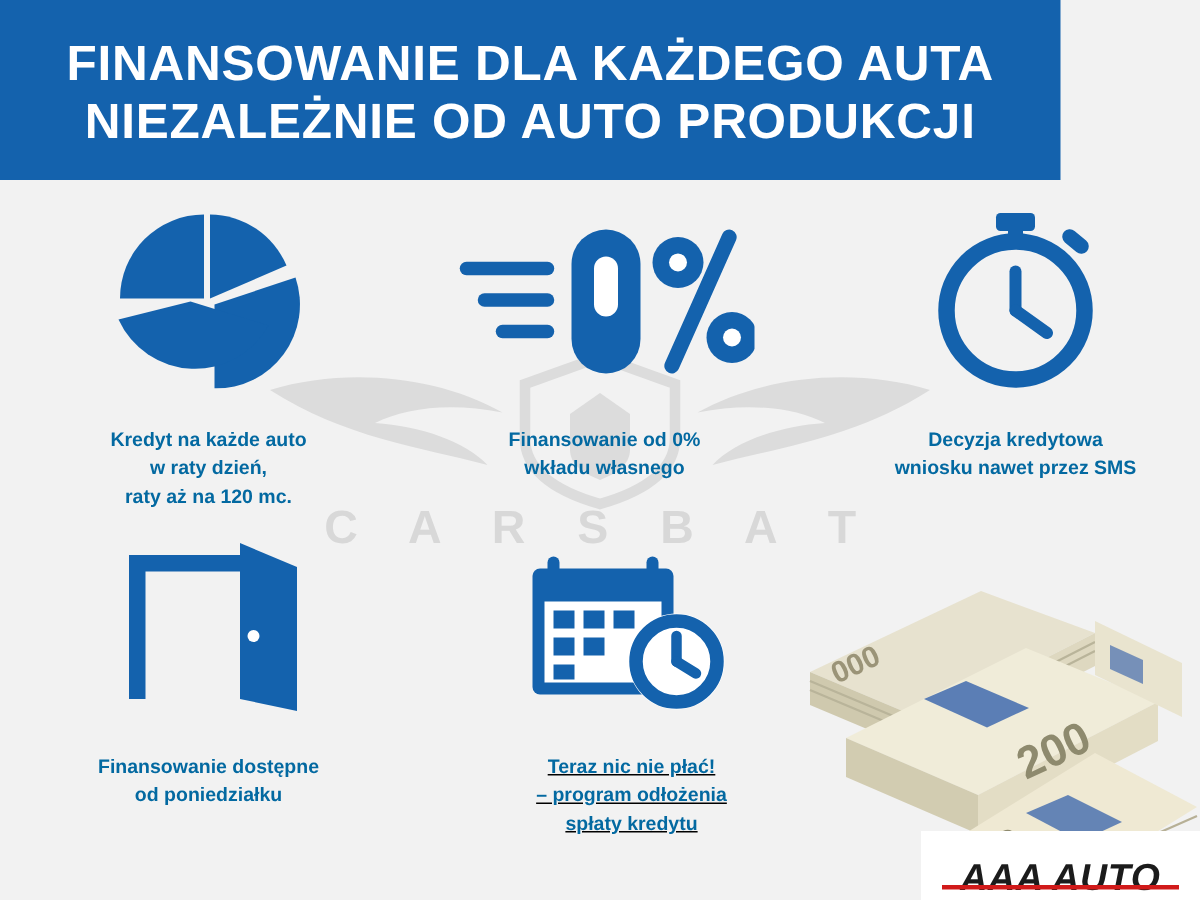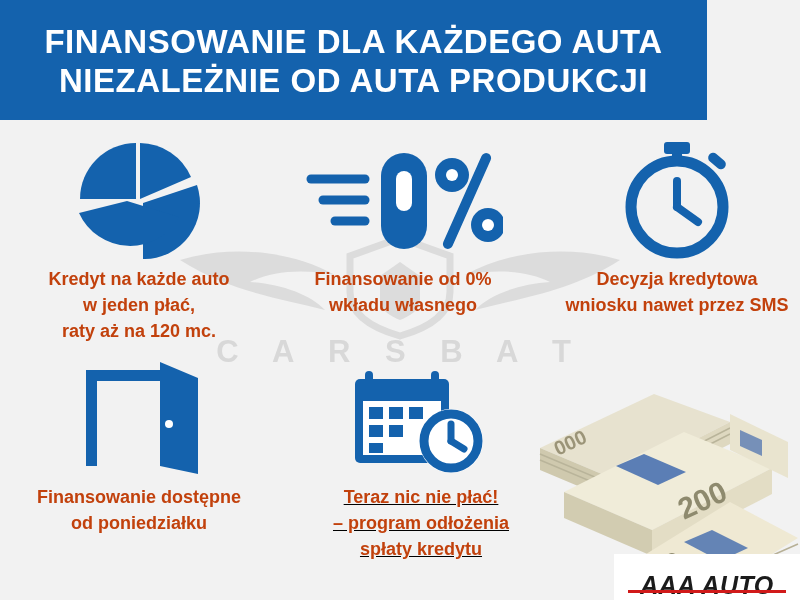--- a/index.html
+++ b/index.html
@@ -71,25 +71,25 @@
     box-sizing: border-box;
     text-align: center;
   }
   .cell .icon-wrap {
     height: 120px;
     display: flex;
     align-items: center;
     justify-content: center;
   }
   .cell .caption {
-    color: #c2410c;
-    font-size: 18px;
+    color: #0369a1;
+    font-size: 13px;
     font-weight: bold;
     line-height: 1.45;
-    margin-top: 6px;
+    margin-top: 24px;
   }
   .cell .caption div { white-space: nowrap; }
 
   #cell-1 { left: 8px;   top: 140px; width: 262px; }
   #cell-2 { left: 272px; top: 140px; width: 262px; }
   #cell-3 { left: 546px; top: 140px; width: 262px; }
   #cell-4 { left: 8px;   top: 358px; width: 262px; }
   #cell-5 { left: 290px; top: 358px; width: 262px; text-decoration: underline; }
 
   
@@ -130,21 +130,21 @@
   }
   svg { display: block; }
 </style>
 </head>
 <body>
 
 <div id="poster">
 
   <div id="header">
     <div class="headline">FINANSOWANIE DLA KAŻDEGO AUTA</div>
-    <div class="headline">NIEZALEŻNIE OD AUTA PRODUKCJI</div>
+    <div class="headline">NIEZALEŻNIE OD AUTO PRODUKCJI</div>
   </div>
 
   <div id="watermark">
     <div class="wm-shape">
       <svg width="560" height="120" viewBox="0 0 560 120">
         <g fill="#dcdcdc">
           <path d="M60 40 C110 25 170 30 215 55 C180 48 150 52 130 62 C160 64 190 74 205 90 C160 78 110 72 60 40 Z"></path>
           <path d="M500 40 C450 25 390 30 345 55 C380 48 410 52 430 62 C400 64 370 74 355 90 C400 78 450 72 500 40 Z"></path>
         </g>
         <path d="M280 18 L330 36 L330 72 C330 95 308 108 280 116 C252 108 230 95 230 72 L230 36 Z" fill="none" stroke="#dcdcdc" stroke-width="7"></path>
@@ -158,21 +158,21 @@
     <div class="icon-wrap">
       <svg width="132" height="118" viewBox="0 0 132 118">
         <path d="M63 58 L63 2 A56 56 0 0 0 7 58 Z" fill="#1462ad"></path>
         <path d="M67 58 L67 2 A56 56 0 0 1 118 36 Z" fill="#1462ad"></path>
         <path d="M70 62 L124 44 A56 56 0 0 1 70 118 Z" fill="#1462ad"></path>
         <path d="M60 62 L112 78 A56 56 0 0 1 12 74 Z" fill="#1462ad" transform="translate(-6,-2)"></path>
       </svg>
     </div>
     <div class="caption">
       <div>Kredyt na każde auto</div>
-      <div>w jeden płać,</div>
+      <div>w raty dzień,</div>
       <div>raty aż na 120 mc.</div>
     </div>
   </div>
 
   <div class="cell" id="cell-2">
     <div class="icon-wrap">
       <svg width="200" height="110" viewBox="0 0 200 110">
         <g stroke="#1462ad" stroke-width="9" stroke-linecap="round">
           <line x1="8" y1="34" x2="62" y2="34"></line>
           <line x1="20" y1="55" x2="62" y2="55"></line>

